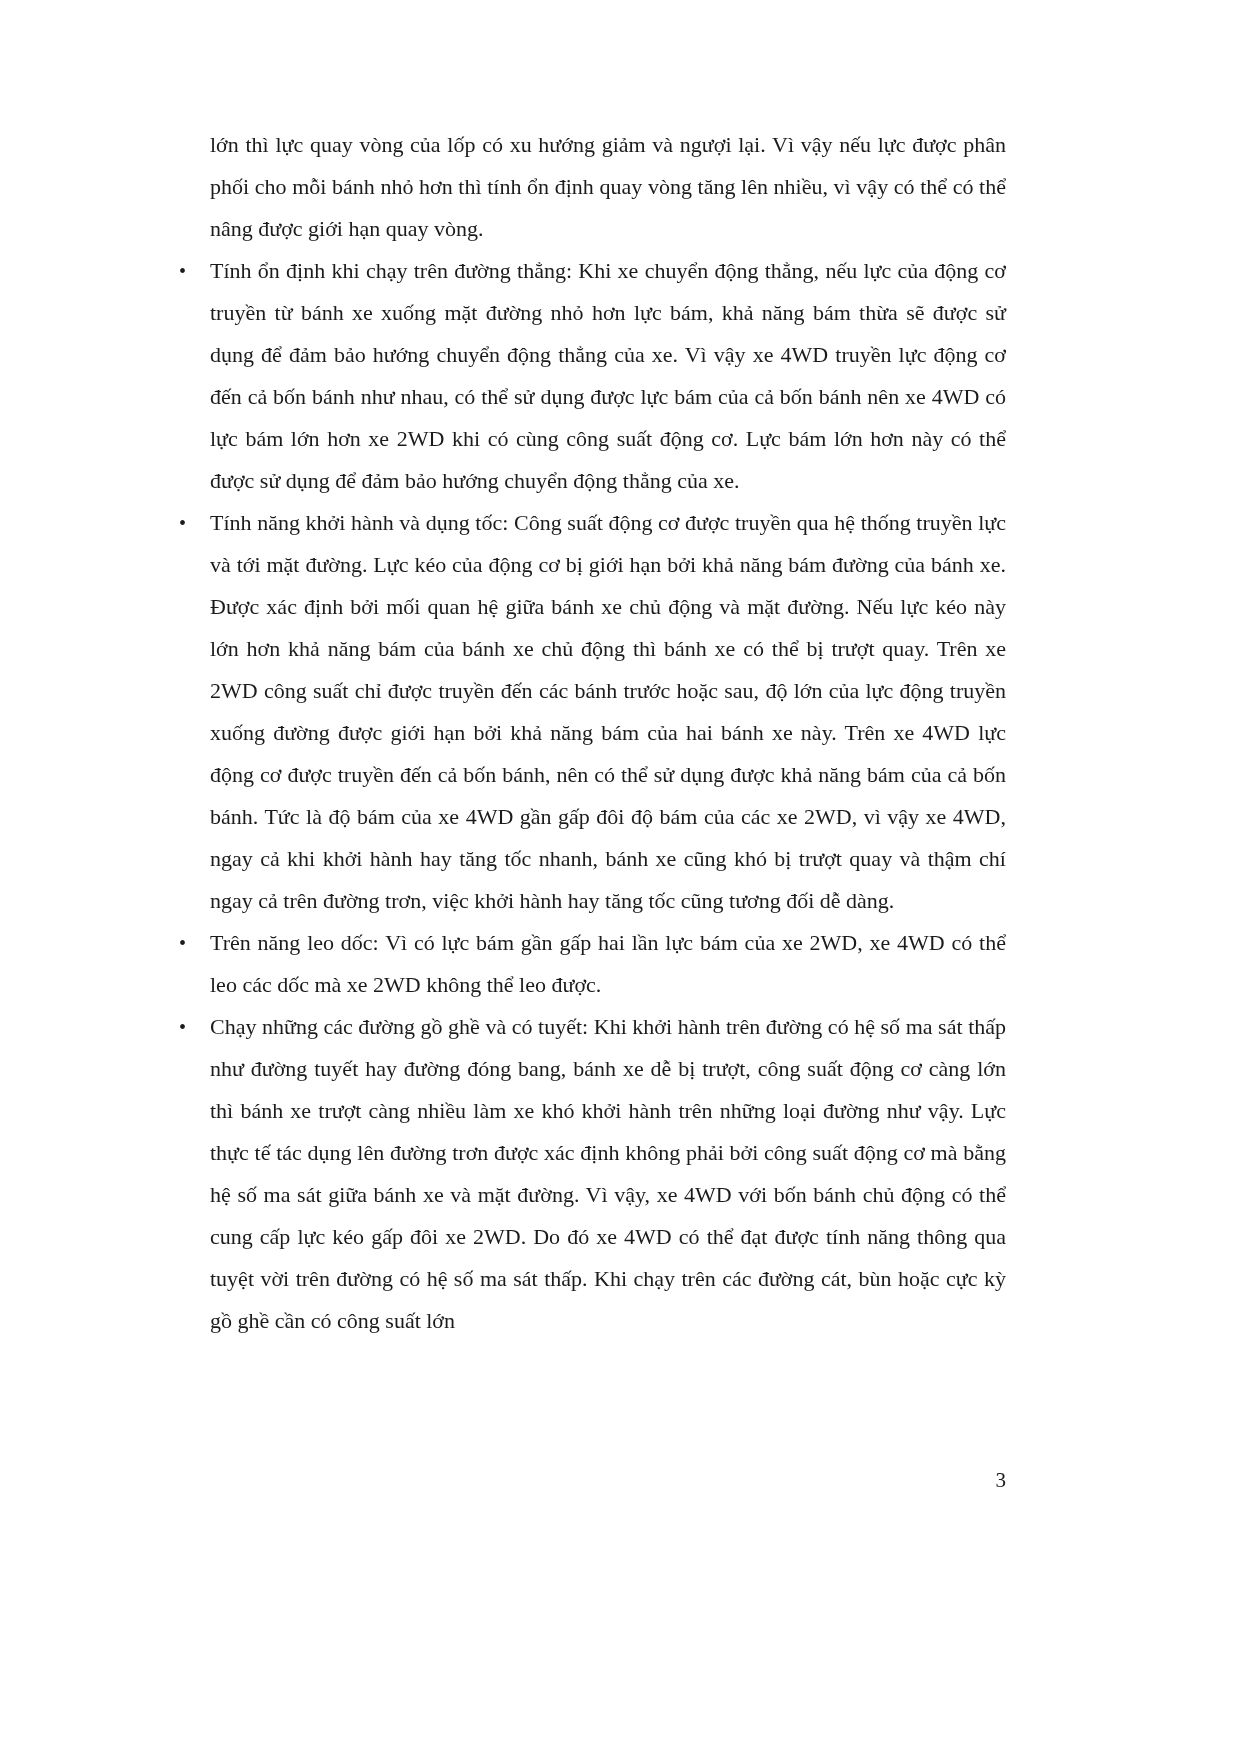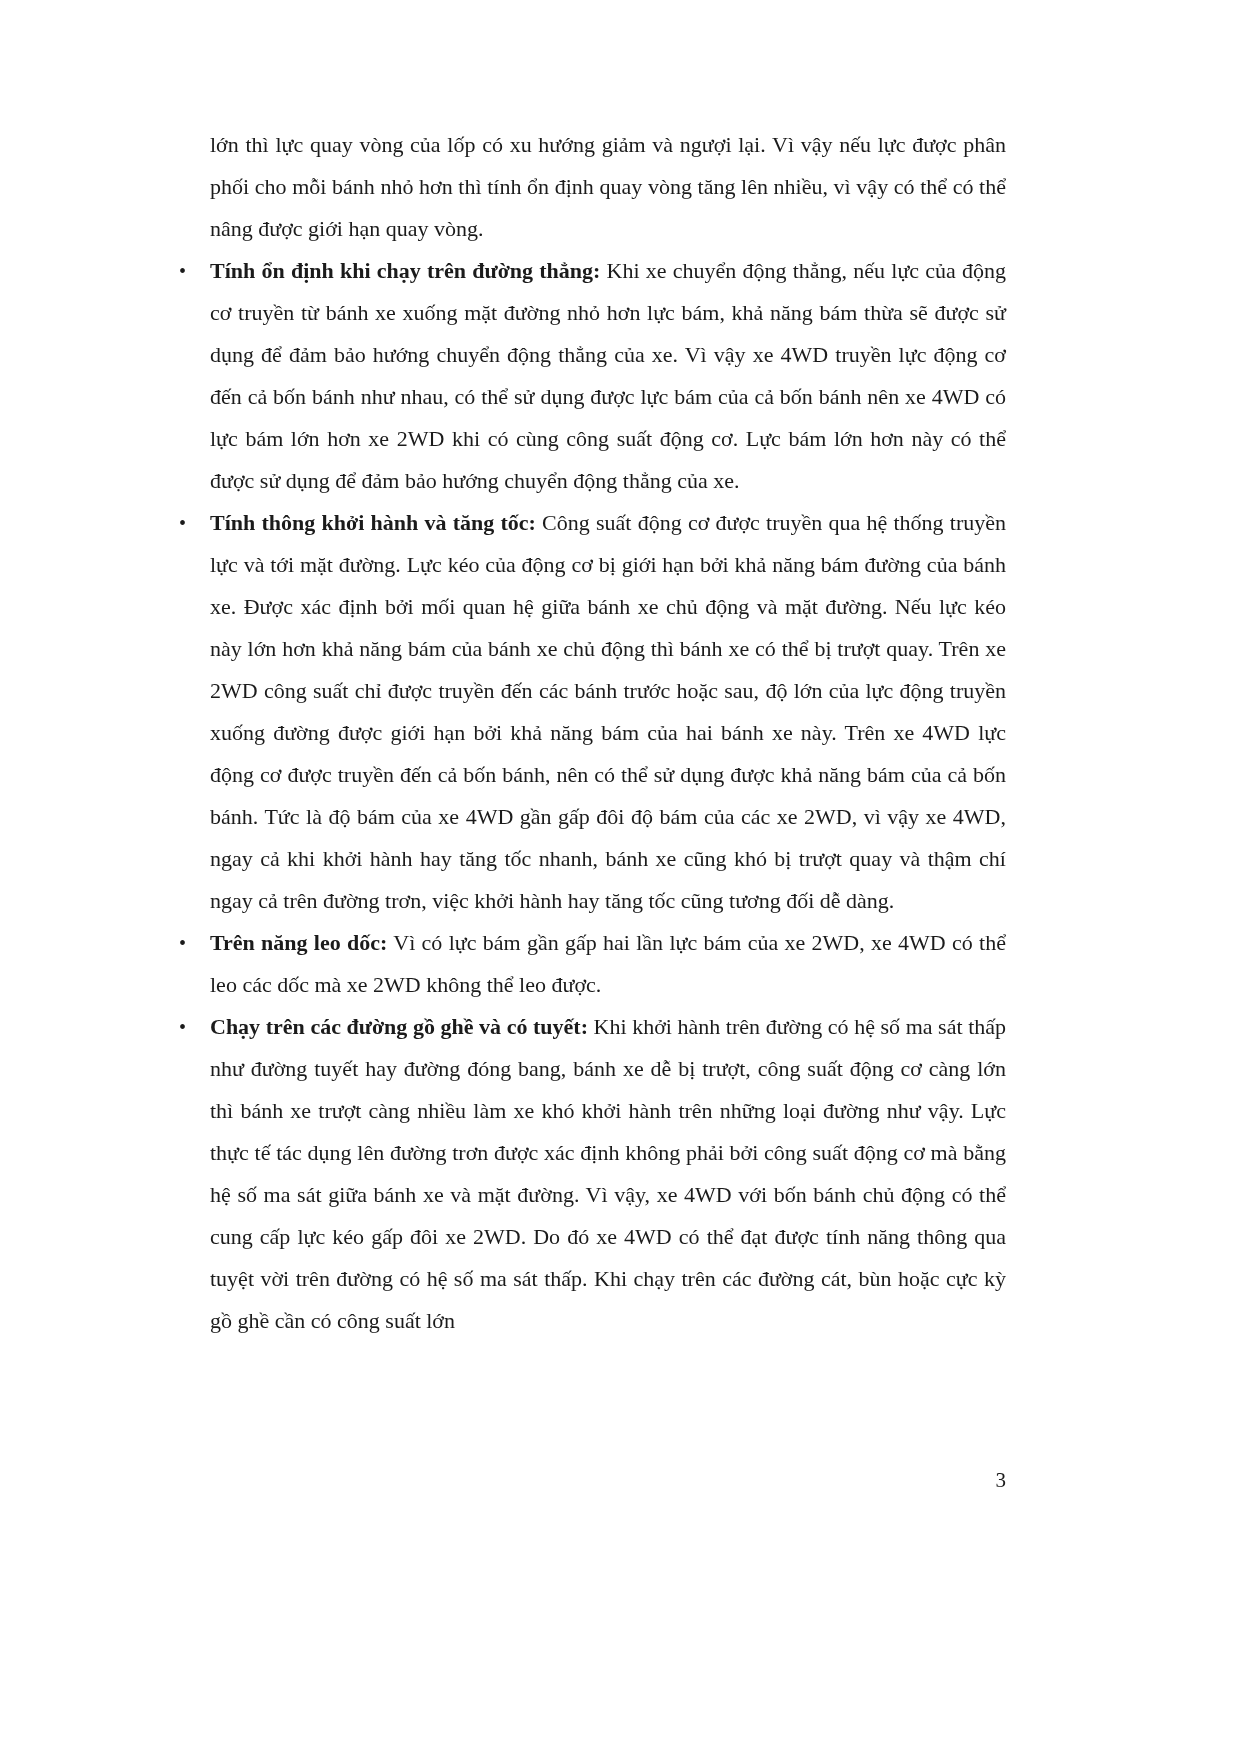--- a/index.html
+++ b/index.html
@@ -53,21 +53,21 @@
     position: absolute;
     left: -31px;
     top: 0;
     width: 20px;
     line-height: 42px;
     font-size: 20px;
     text-align: left;
   }
 
   .lead {
-    font-weight: bold;
+    font-weight: normal;
   }
 
   .page-number {
     position: absolute;
     top: 1466px;
     left: 210px;
     width: 796px;
     text-align: right;
     font-size: 21px;
     line-height: 28px;
@@ -86,33 +86,33 @@
     <ul class="bullets">
 
       <li>
         <span class="bullet-marker">•</span>
         <span class="lead">Tính ổn định khi chạy trên đường thẳng:</span>
         <span class="body">Khi xe chuyển động thẳng, nếu lực của động cơ truyền từ bánh xe xuống mặt đường nhỏ hơn lực bám, khả năng bám thừa sẽ được sử dụng để đảm bảo hướng chuyển động thẳng của xe. Vì vậy xe 4WD truyền lực động cơ đến cả bốn bánh như nhau, có thể sử dụng được lực bám của cả bốn bánh nên xe 4WD có lực bám lớn hơn xe 2WD khi có cùng công suất động cơ. Lực bám lớn hơn này có thể được sử dụng để đảm bảo hướng chuyển động thẳng của xe.</span>
       </li>
 
       <li>
         <span class="bullet-marker">•</span>
-        <span class="lead">Tính thông khởi hành và tăng tốc:</span>
+        <span class="lead">Tính năng khởi hành và dụng tốc:</span>
         <span class="body">Công suất động cơ được truyền qua hệ thống truyền lực và tới mặt đường. Lực kéo của động cơ bị giới hạn bởi khả năng bám đường của bánh xe. Được xác định bởi mối quan hệ giữa bánh xe chủ động và mặt đường. Nếu lực kéo này lớn hơn khả năng bám của bánh xe chủ động thì bánh xe có thể bị trượt quay. Trên xe 2WD công suất chỉ được truyền đến các bánh trước hoặc sau, độ lớn của lực động truyền xuống đường được giới hạn bởi khả năng bám của hai bánh xe này. Trên xe 4WD lực động cơ được truyền đến cả bốn bánh, nên có thể sử dụng được khả năng bám của cả bốn bánh. Tức là độ bám của xe 4WD gần gấp đôi độ bám của các xe 2WD, vì vậy xe 4WD, ngay cả khi khởi hành hay tăng tốc nhanh, bánh xe cũng khó bị trượt quay và thậm chí ngay cả trên đường trơn, việc khởi hành hay tăng tốc cũng tương đối dễ dàng.</span>
       </li>
 
       <li>
         <span class="bullet-marker">•</span>
         <span class="lead">Trên năng leo dốc:</span>
         <span class="body">Vì có lực bám gần gấp hai lần lực bám của xe 2WD, xe 4WD có thể leo các dốc mà xe 2WD không thể leo được.</span>
       </li>
 
       <li>
         <span class="bullet-marker">•</span>
-        <span class="lead">Chạy trên các đường gồ ghề và có tuyết:</span>
+        <span class="lead">Chạy những các đường gồ ghề và có tuyết:</span>
         <span class="body">Khi khởi hành trên đường có hệ số ma sát thấp như đường tuyết hay đường đóng bang, bánh xe dễ bị trượt, công suất động cơ càng lớn thì bánh xe trượt càng nhiều làm xe khó khởi hành trên những loại đường như vậy. Lực thực tế tác dụng lên đường trơn được xác định không phải bởi công suất động cơ mà bằng hệ số ma sát giữa bánh xe và mặt đường. Vì vậy, xe 4WD với bốn bánh chủ động có thể cung cấp lực kéo gấp đôi xe 2WD. Do đó xe 4WD có thể đạt được tính năng thông qua tuyệt vời trên đường có hệ số ma sát thấp. Khi chạy trên các đường cát, bùn hoặc cực kỳ gồ ghề cần có công suất lớn</span>
       </li>
 
     </ul>
 
   </div>
 
   <div class="page-number">3</div>
 
 </div>

